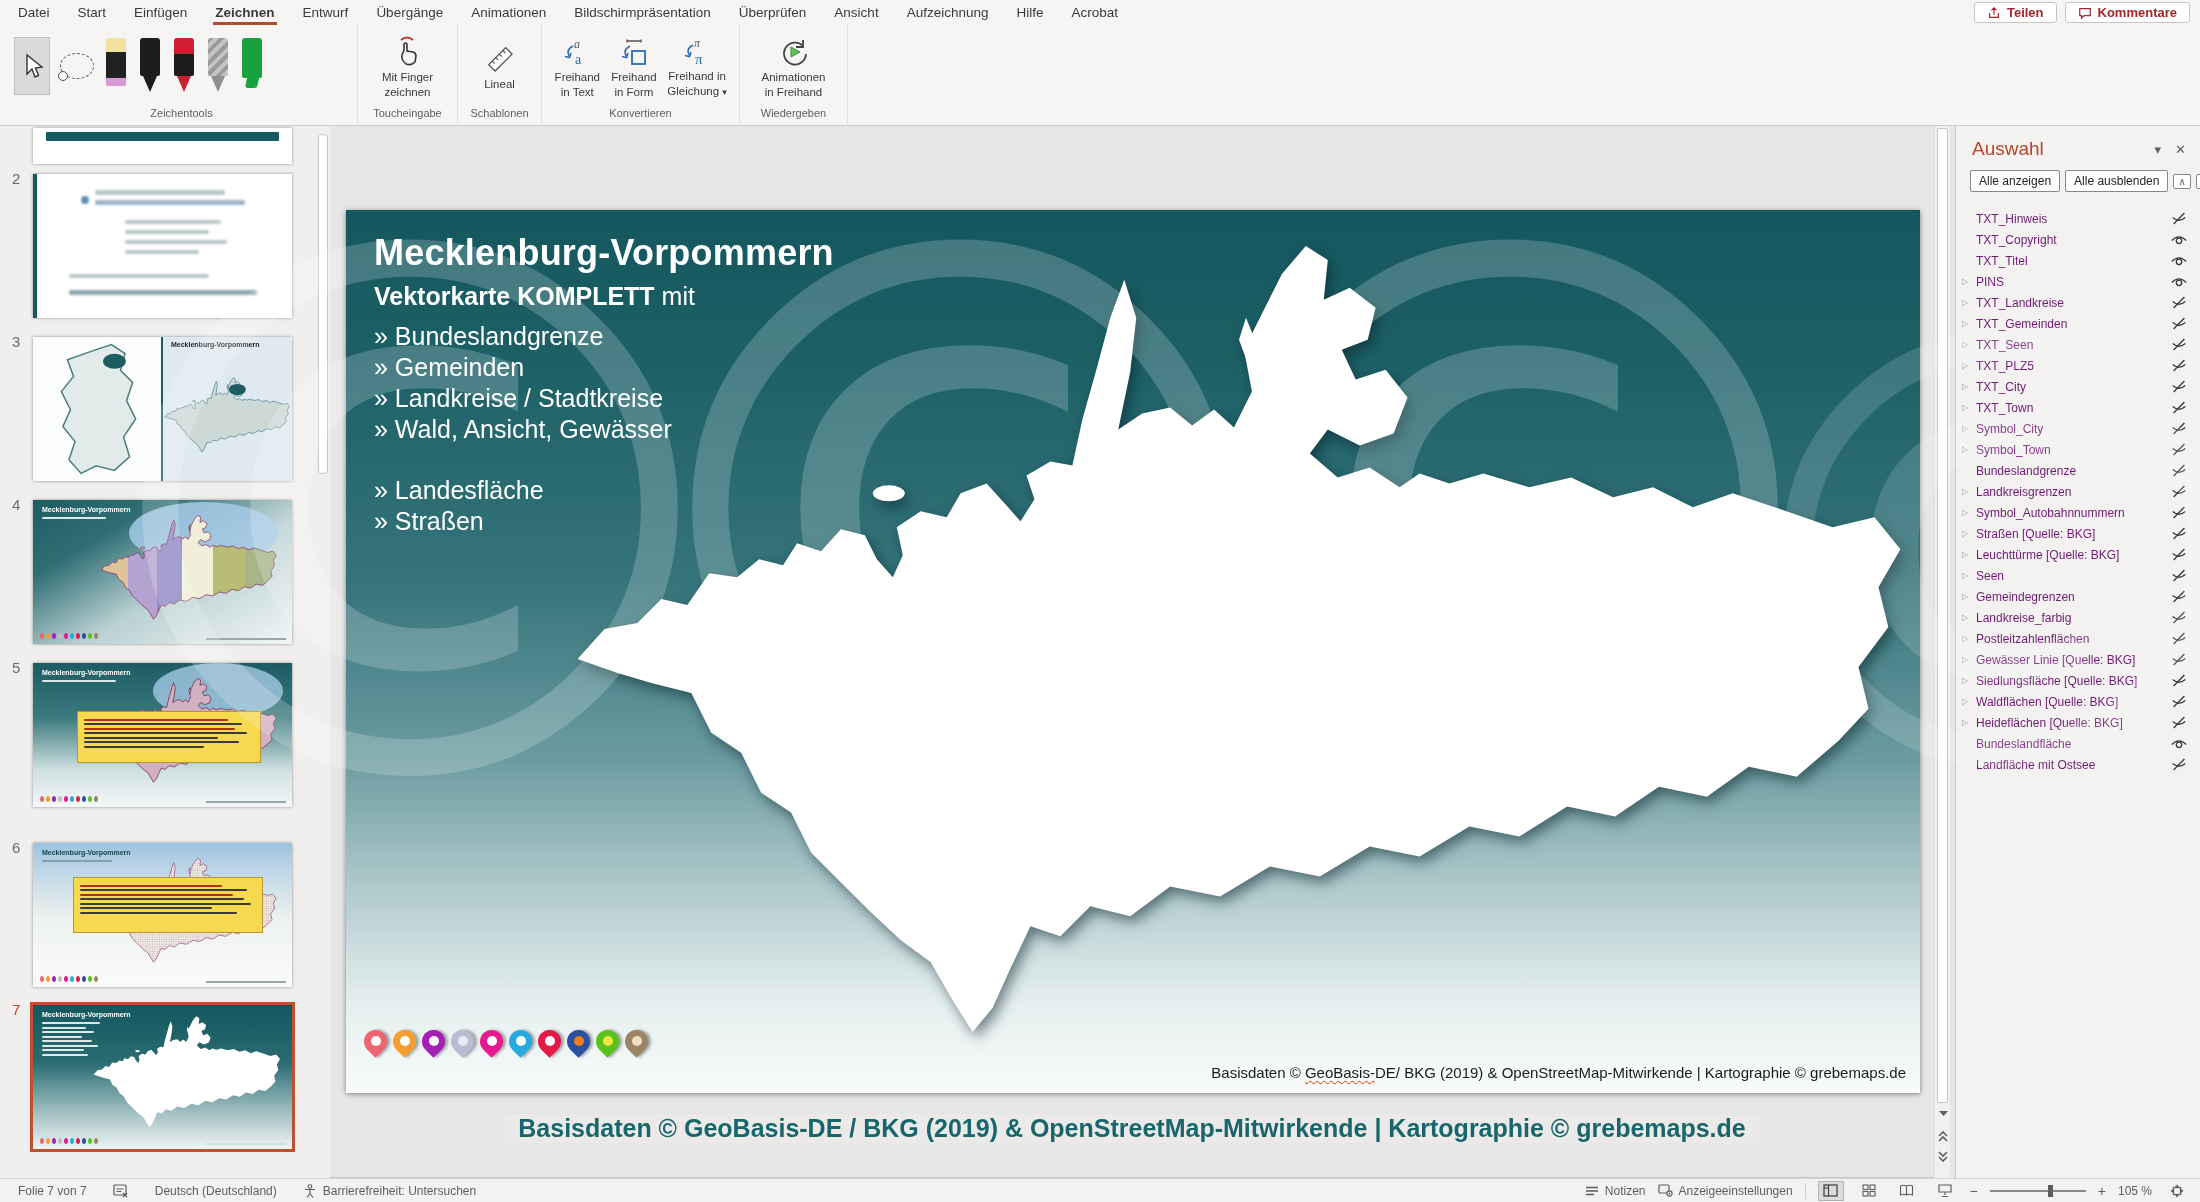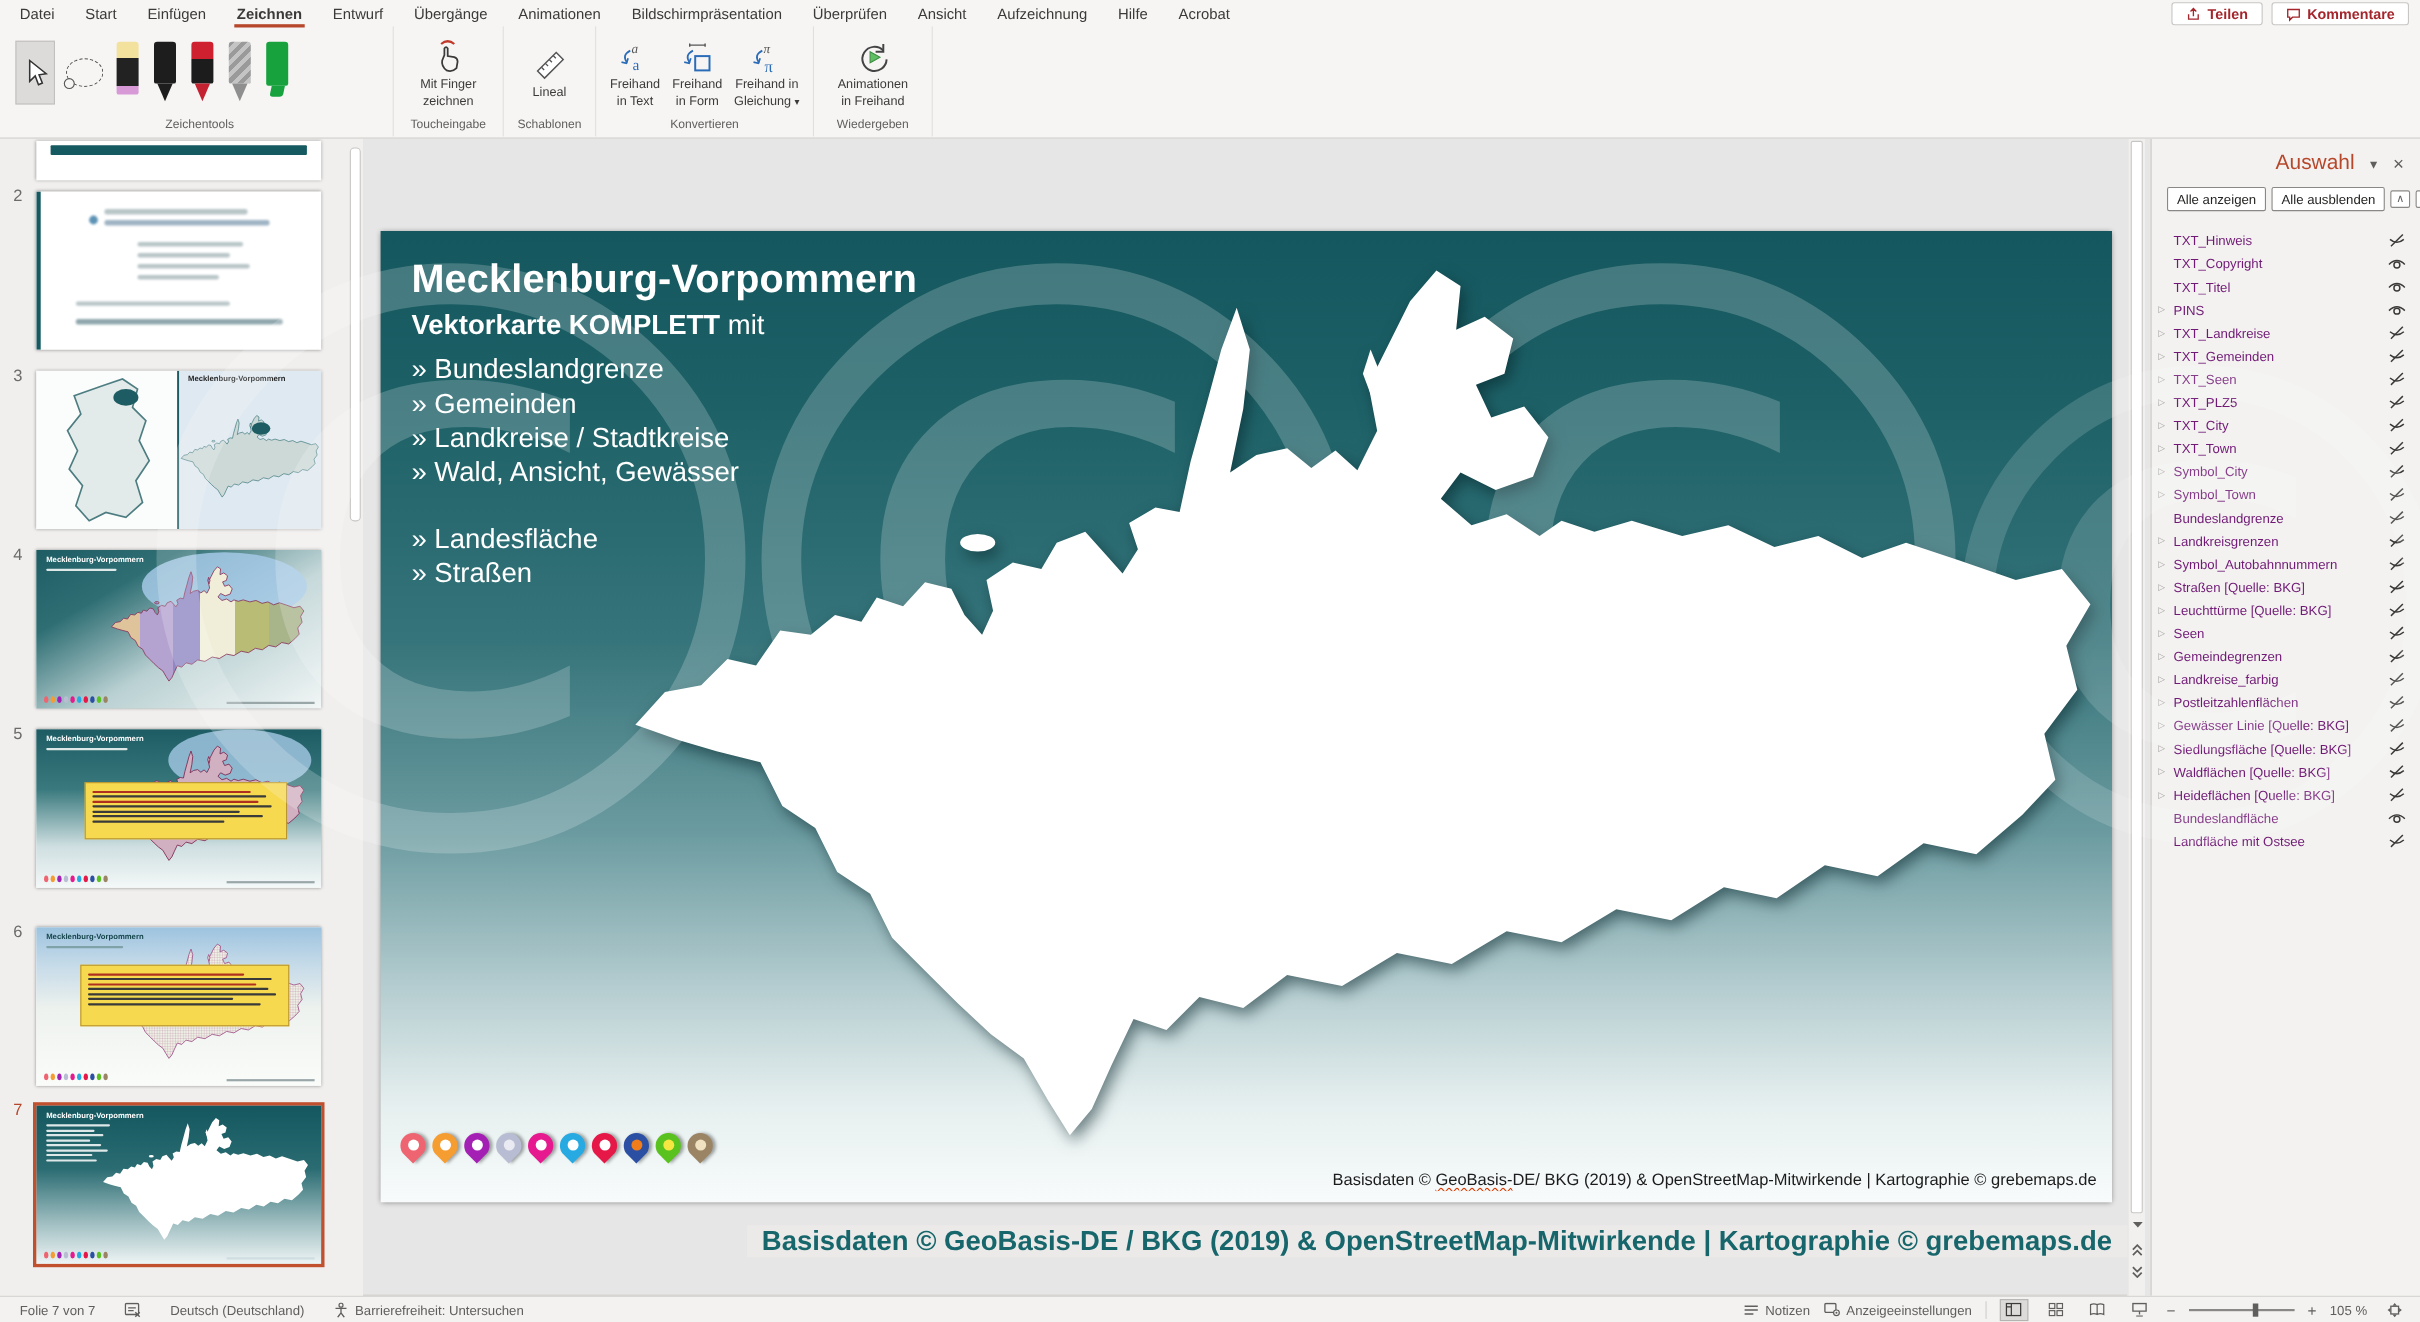--- a/index.html
+++ b/index.html
@@ -87,29 +87,29 @@
   .squig { text-decoration:underline; text-decoration-style:wavy; text-decoration-color:#d83b01;
            text-decoration-thickness:1px; text-underline-offset:2px; }
 
   .v-scroll { position:absolute; right:0; top:0; bottom:0; width:16px; background:#f1f0ef;
               border-left:1px solid #e3e1df; z-index:6; }
   .vthumb { position:absolute; top:2px; left:2px; width:11px; height:975px; background:#fff;
             border:1px solid #c8c6c4; border-radius:2px; }
   .vbtn { position:absolute; left:1px; width:14px; height:16px; display:flex; align-items:center;
           justify-content:center; color:#605e5c; }
   .splitter { position:absolute; left:0; right:16px; top:1051px; height:1px; background:#c9c7c5; }
-  .notes-line { position:absolute; left:0; right:16px; top:988px; text-align:right; z-index:8; }
+  .notes-line { position:absolute; left:0; right:16px; top:988px; text-align:center; z-index:8; }
   .notes-line span { display:inline-block; background:#eceae9; padding:0 14px; font-size:25px;
                      font-weight:bold; color:#17666b; }
 
   
   .sel-pane { position:absolute; right:0; top:126px; width:245px; bottom:24px; background:#f3f2f1;
               border-left:1px solid #c8c6c4; z-index:10; }
   .pane-head { display:flex; align-items:center; padding:12px 14px 6px 16px; }
-  .pane-title { font-size:19px; color:#b7472a; flex:1;text-align:right; }
+  .pane-title { font-size:19px; color:#b7472a; flex:1; }
   .pane-glyph { color:#605e5c; font-size:13px; margin-left:14px; }
   .pane-btns { display:flex; gap:5px; padding:4px 10px 8px 14px; align-items:center; }
   .pbtn { background:#fff; border:1px solid #8a8886; border-radius:2px; font-size:12px;
           color:#252423; padding:3px 8px; white-space:nowrap; }
   .pbtn.sq { padding:1px 4px; font-size:10px; color:#605e5c; }
   .sel-list { margin-top:8px; }
   .sel-row { display:flex; align-items:center; height:21px; padding:0 12px 0 6px; }
   .tri { width:12px; font-size:8px; color:#a19f9d; flex:none; }
   .sel-label { flex:1; font-size:12px; color:#701a75; white-space:nowrap; overflow:hidden; padding-left:2px;}
   .eye { width:20px; flex:none; display:flex; justify-content:flex-end; }

